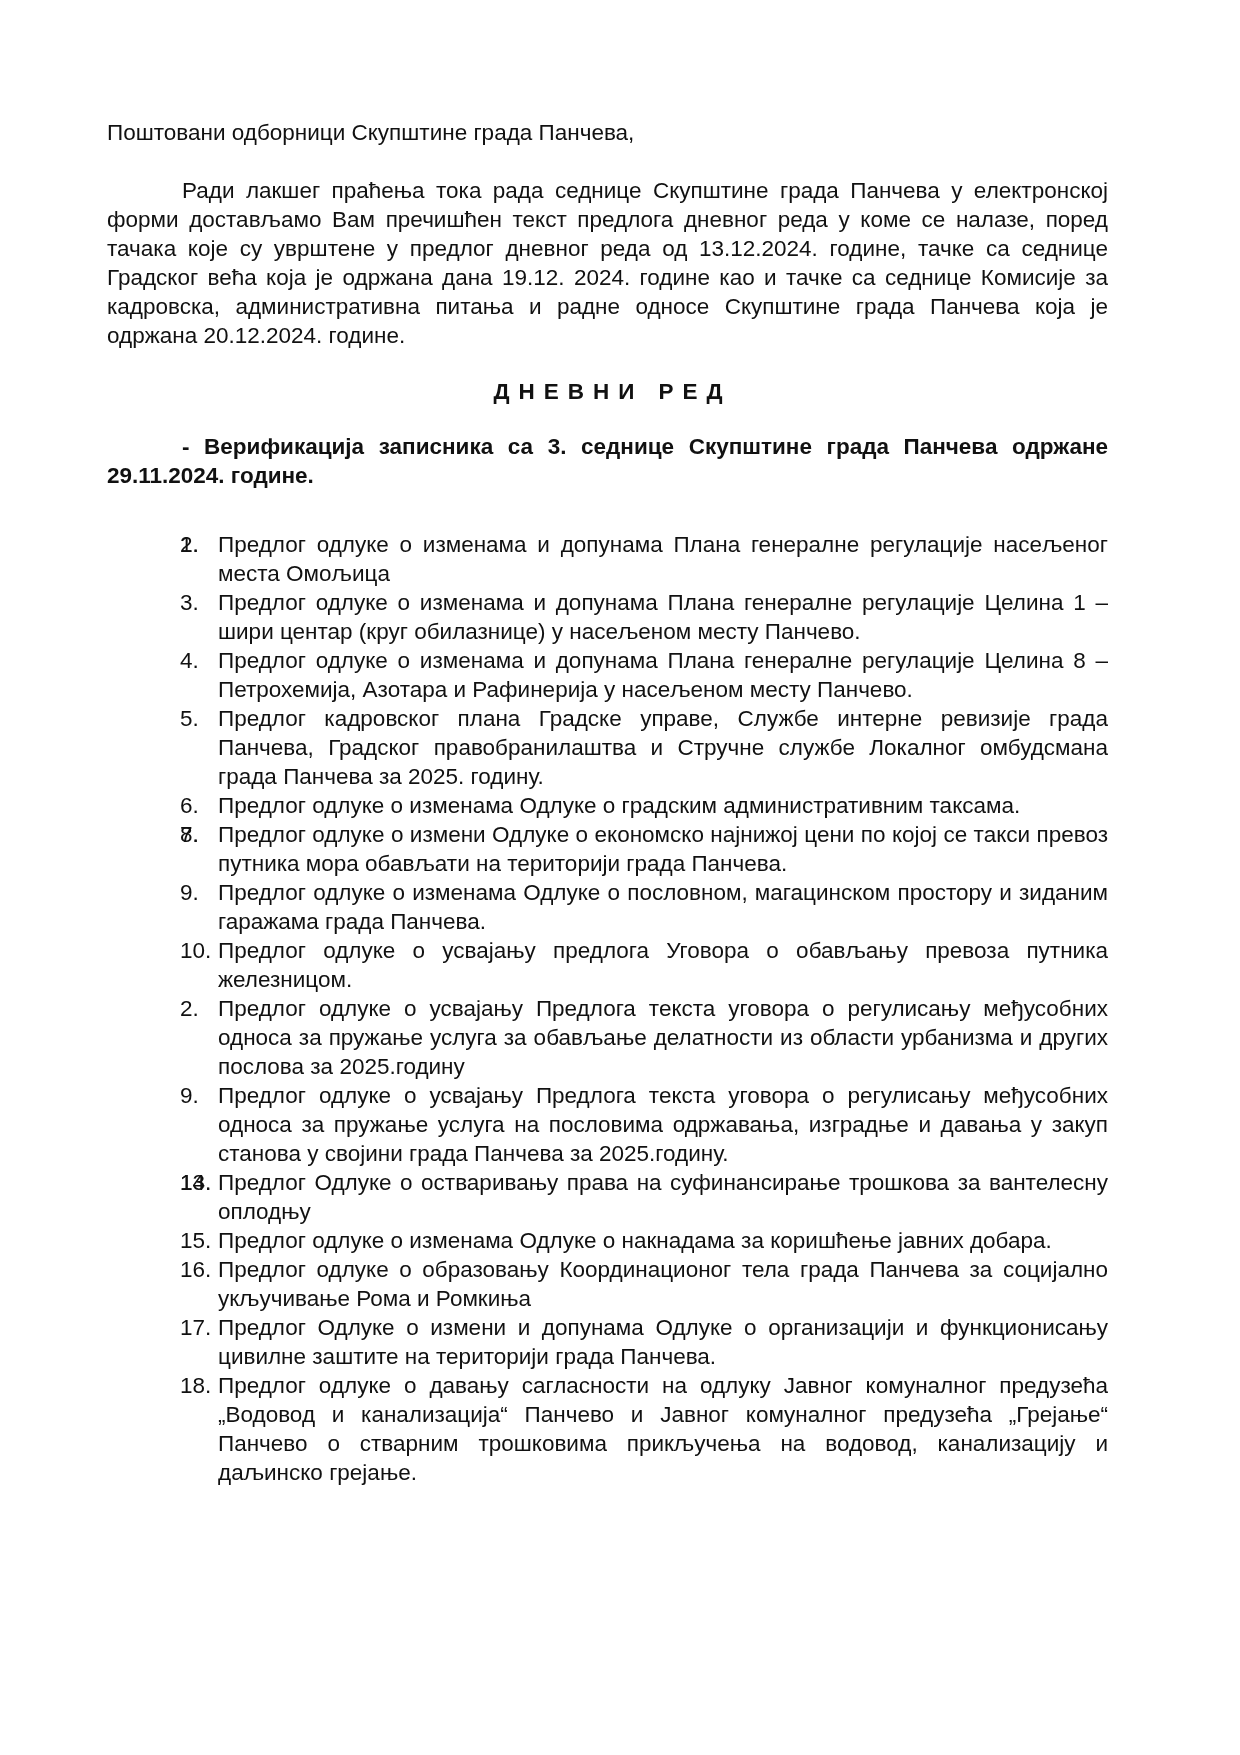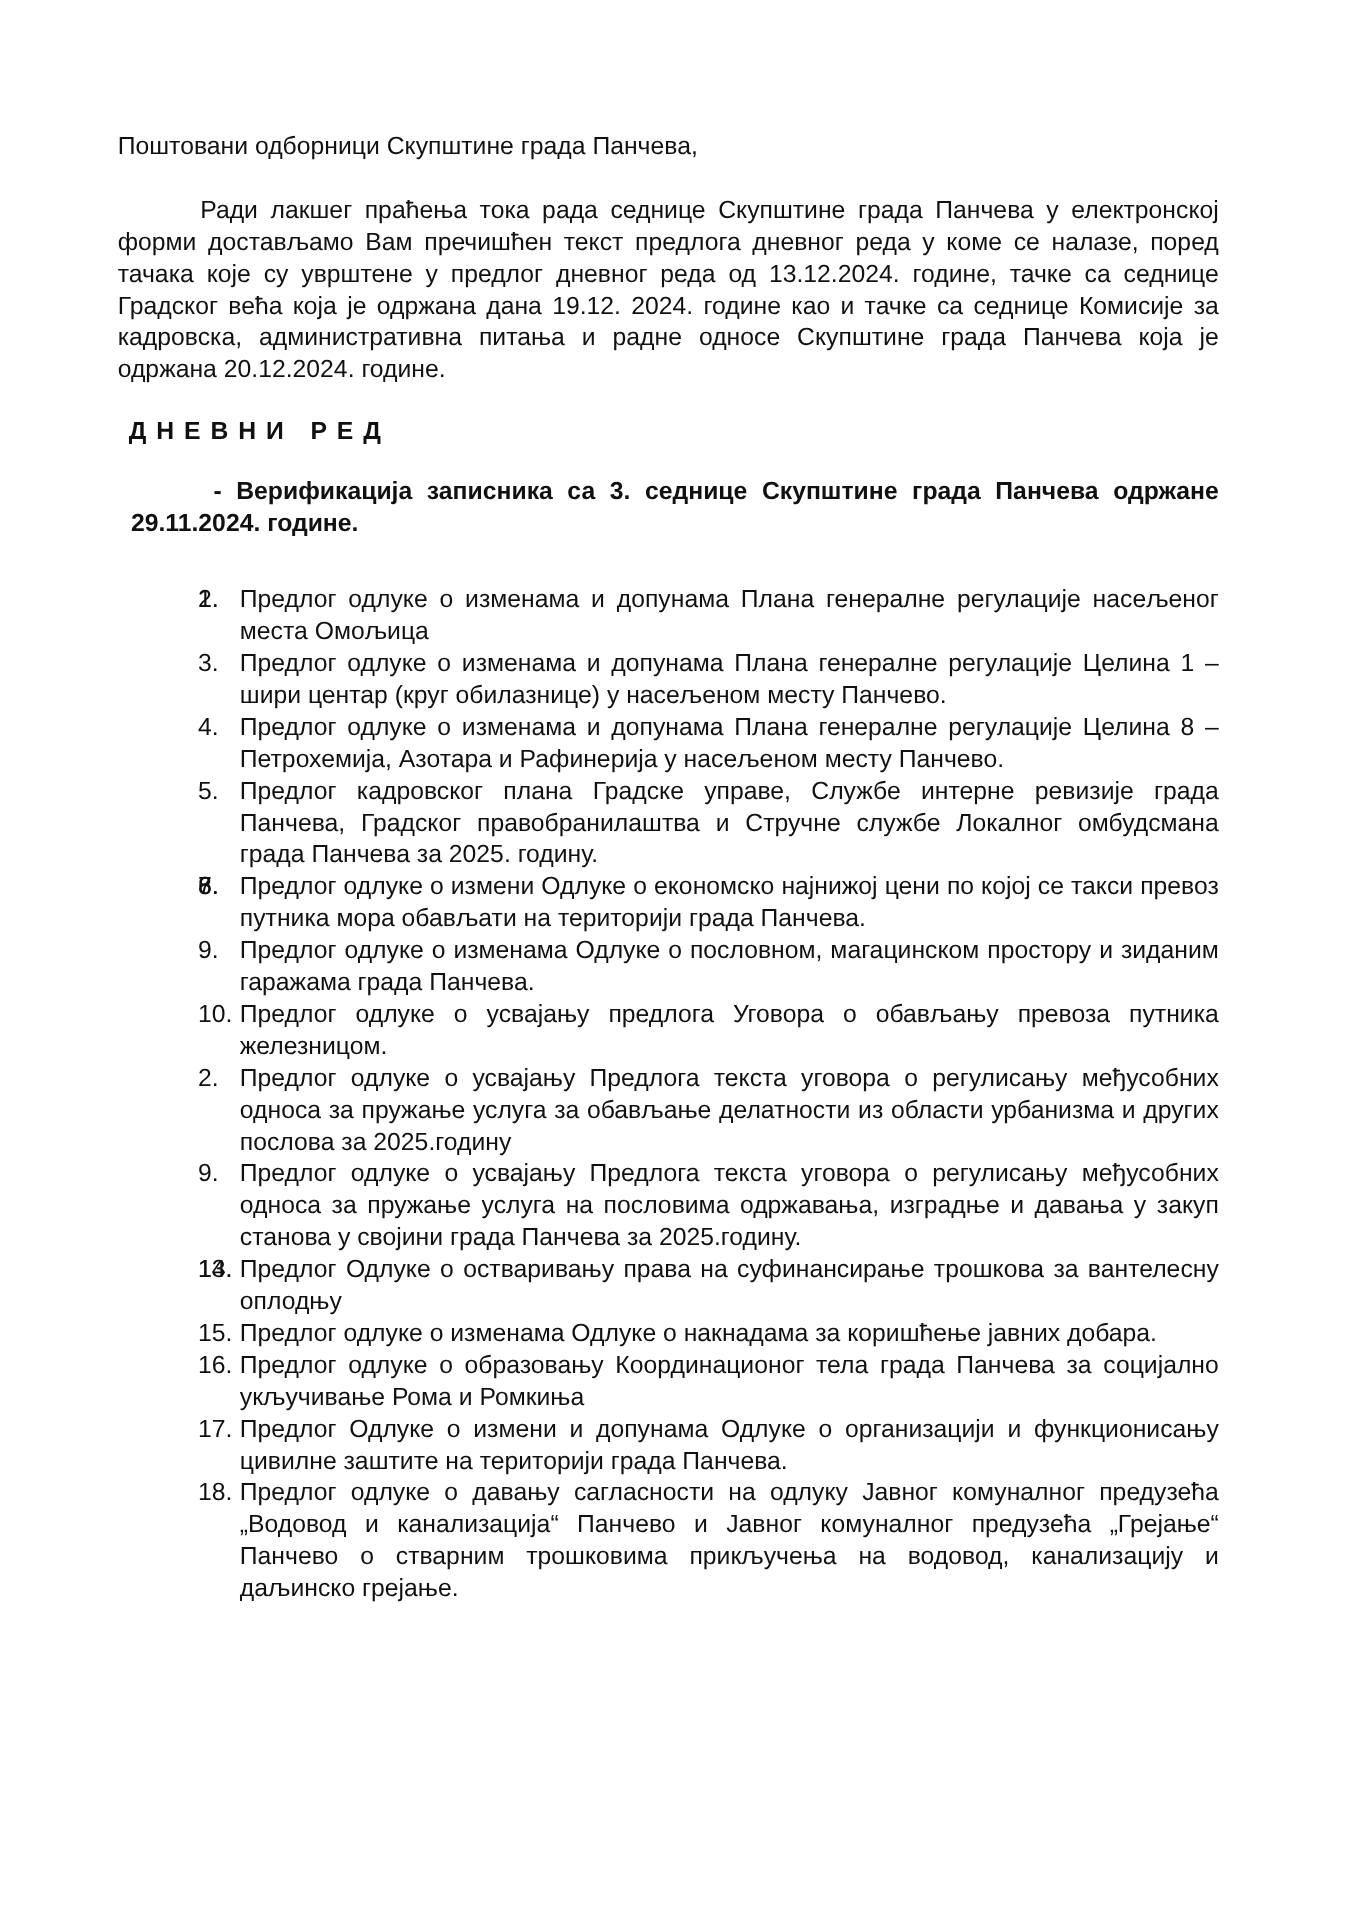--- a/index.html
+++ b/index.html
@@ -27,28 +27,28 @@
       margin: 0;
       height: 29px;
     }
     .intro {
       margin: 29px 0 0 0;
       text-align: justify;
       text-indent: 75px;
     }
     .title {
       margin: 27px 0 0 0;
-      text-align: left;
+      text-align: center;
       font-weight: bold;
       letter-spacing: 9px;
       font-size: 22.5px;
       padding-left: 10px;
     }
     .verification {
-      margin: 26px 0 0 12px;
+      margin: 26px 0 0 0;
       text-align: justify;
       text-indent: 75px;
       font-weight: bold;
     }
     .agenda {
       list-style: none;
       margin: 40px 0 0 0;
       padding: 0;
     }
     .agenda-item {
@@ -71,21 +71,21 @@
   <p class="greeting">Поштовани одборници Скупштине града Панчева,</p>
   <p class="intro">Ради лакшег праћења тока рада седнице Скупштине града Панчева у електронској форми достављамо Вам пречишћен текст предлога дневног реда у коме се налазе, поред тачака које су уврштене у предлог дневног реда од 13.12.2024. године, тачке са седнице Градског већа која је одржана дана 19.12. 2024. године као и тачке са седнице Комисије за кадровска, административна питања и радне односе Скупштине града Панчева која је одржана 20.12.2024. године.</p>
   <p class="title">ДНЕВНИ РЕД</p>
   <p class="verification">- Верификација записника са 3. седнице Скупштине града Панчева одржане 29.11.2024. године.</p>
   <ol class="agenda" id="agenda-list">
       <li class="agenda-item"><span class="agenda-num">1.</span></li>
       <li class="agenda-item"><span class="agenda-num">2.</span><span class="agenda-text">Предлог одлуке о изменама и допунама Плана генералне регулације насељеног места Омољица</span></li>
       <li class="agenda-item"><span class="agenda-num">3.</span><span class="agenda-text">Предлог одлуке о  изменама и допунама Плана генералне регулације Целина 1 – шири центар (круг обилазнице) у насељеном месту Панчево.</span></li>
       <li class="agenda-item"><span class="agenda-num">4.</span><span class="agenda-text">Предлог одлуке о изменама и допунама  Плана генералне регулације Целина 8 – Петрохемија, Азотара и Рафинерија у насељеном месту Панчево.</span></li>
       <li class="agenda-item"><span class="agenda-num">5.</span><span class="agenda-text">Предлог кадровског плана Градске управе, Службе интерне ревизије града Панчева, Градског правобранилаштва и Стручне службе Локалног омбудсмана града Панчева за 2025. годину.</span></li>
-      <li class="agenda-item"><span class="agenda-num">6.</span></li>
+      <li class="agenda-item"><span class="agenda-num">6.</span><span class="agenda-text">Предлог одлуке о изменама Одлуке о градским административним таксама.</span></li>
       <li class="agenda-item"><span class="agenda-num">7.</span></li>
       <li class="agenda-item"><span class="agenda-num">8.</span><span class="agenda-text">Предлог одлуке о измени Одлуке о економско најнижој цени по којој се такси превоз путника мора обављати на територији града Панчева.</span></li>
       <li class="agenda-item"><span class="agenda-num">9.</span><span class="agenda-text">Предлог одлуке о изменама Одлуке о пословном, магацинском простору и зиданим гаражама града Панчева.</span></li>
       <li class="agenda-item"><span class="agenda-num">10.</span><span class="agenda-text">Предлог одлуке о  усвајању предлога Уговора о обављању превоза путника железницом.</span></li>
       <li class="agenda-item"><span class="agenda-num">2.</span><span class="agenda-text">Предлог одлуке о усвајању Предлога текста уговора о регулисању међусобних односа за пружање услуга за обављање делатности из области урбанизма и других послова за 2025.годину</span></li>
       <li class="agenda-item"><span class="agenda-num">9.</span><span class="agenda-text">Предлог одлуке о усвајању Предлога текста  уговора  о регулисању међусобних односа за пружање услуга на пословима одржавања, изградње и  давања у закуп станова у својини града Панчева за 2025.годину.</span></li>
       <li class="agenda-item"><span class="agenda-num">13.</span></li>
       <li class="agenda-item"><span class="agenda-num">14.</span><span class="agenda-text">Предлог Одлуке о остваривању права на суфинансирање трошкова за вантелесну оплодњу</span></li>
       <li class="agenda-item"><span class="agenda-num">15.</span><span class="agenda-text">Предлог одлуке о изменама Одлуке о накнадама за коришћење јавних добара.</span></li>
       <li class="agenda-item"><span class="agenda-num">16.</span><span class="agenda-text">Предлог одлуке о образовању Координационог тела града Панчева за социјално укључивање Рома и Ромкиња</span></li>

